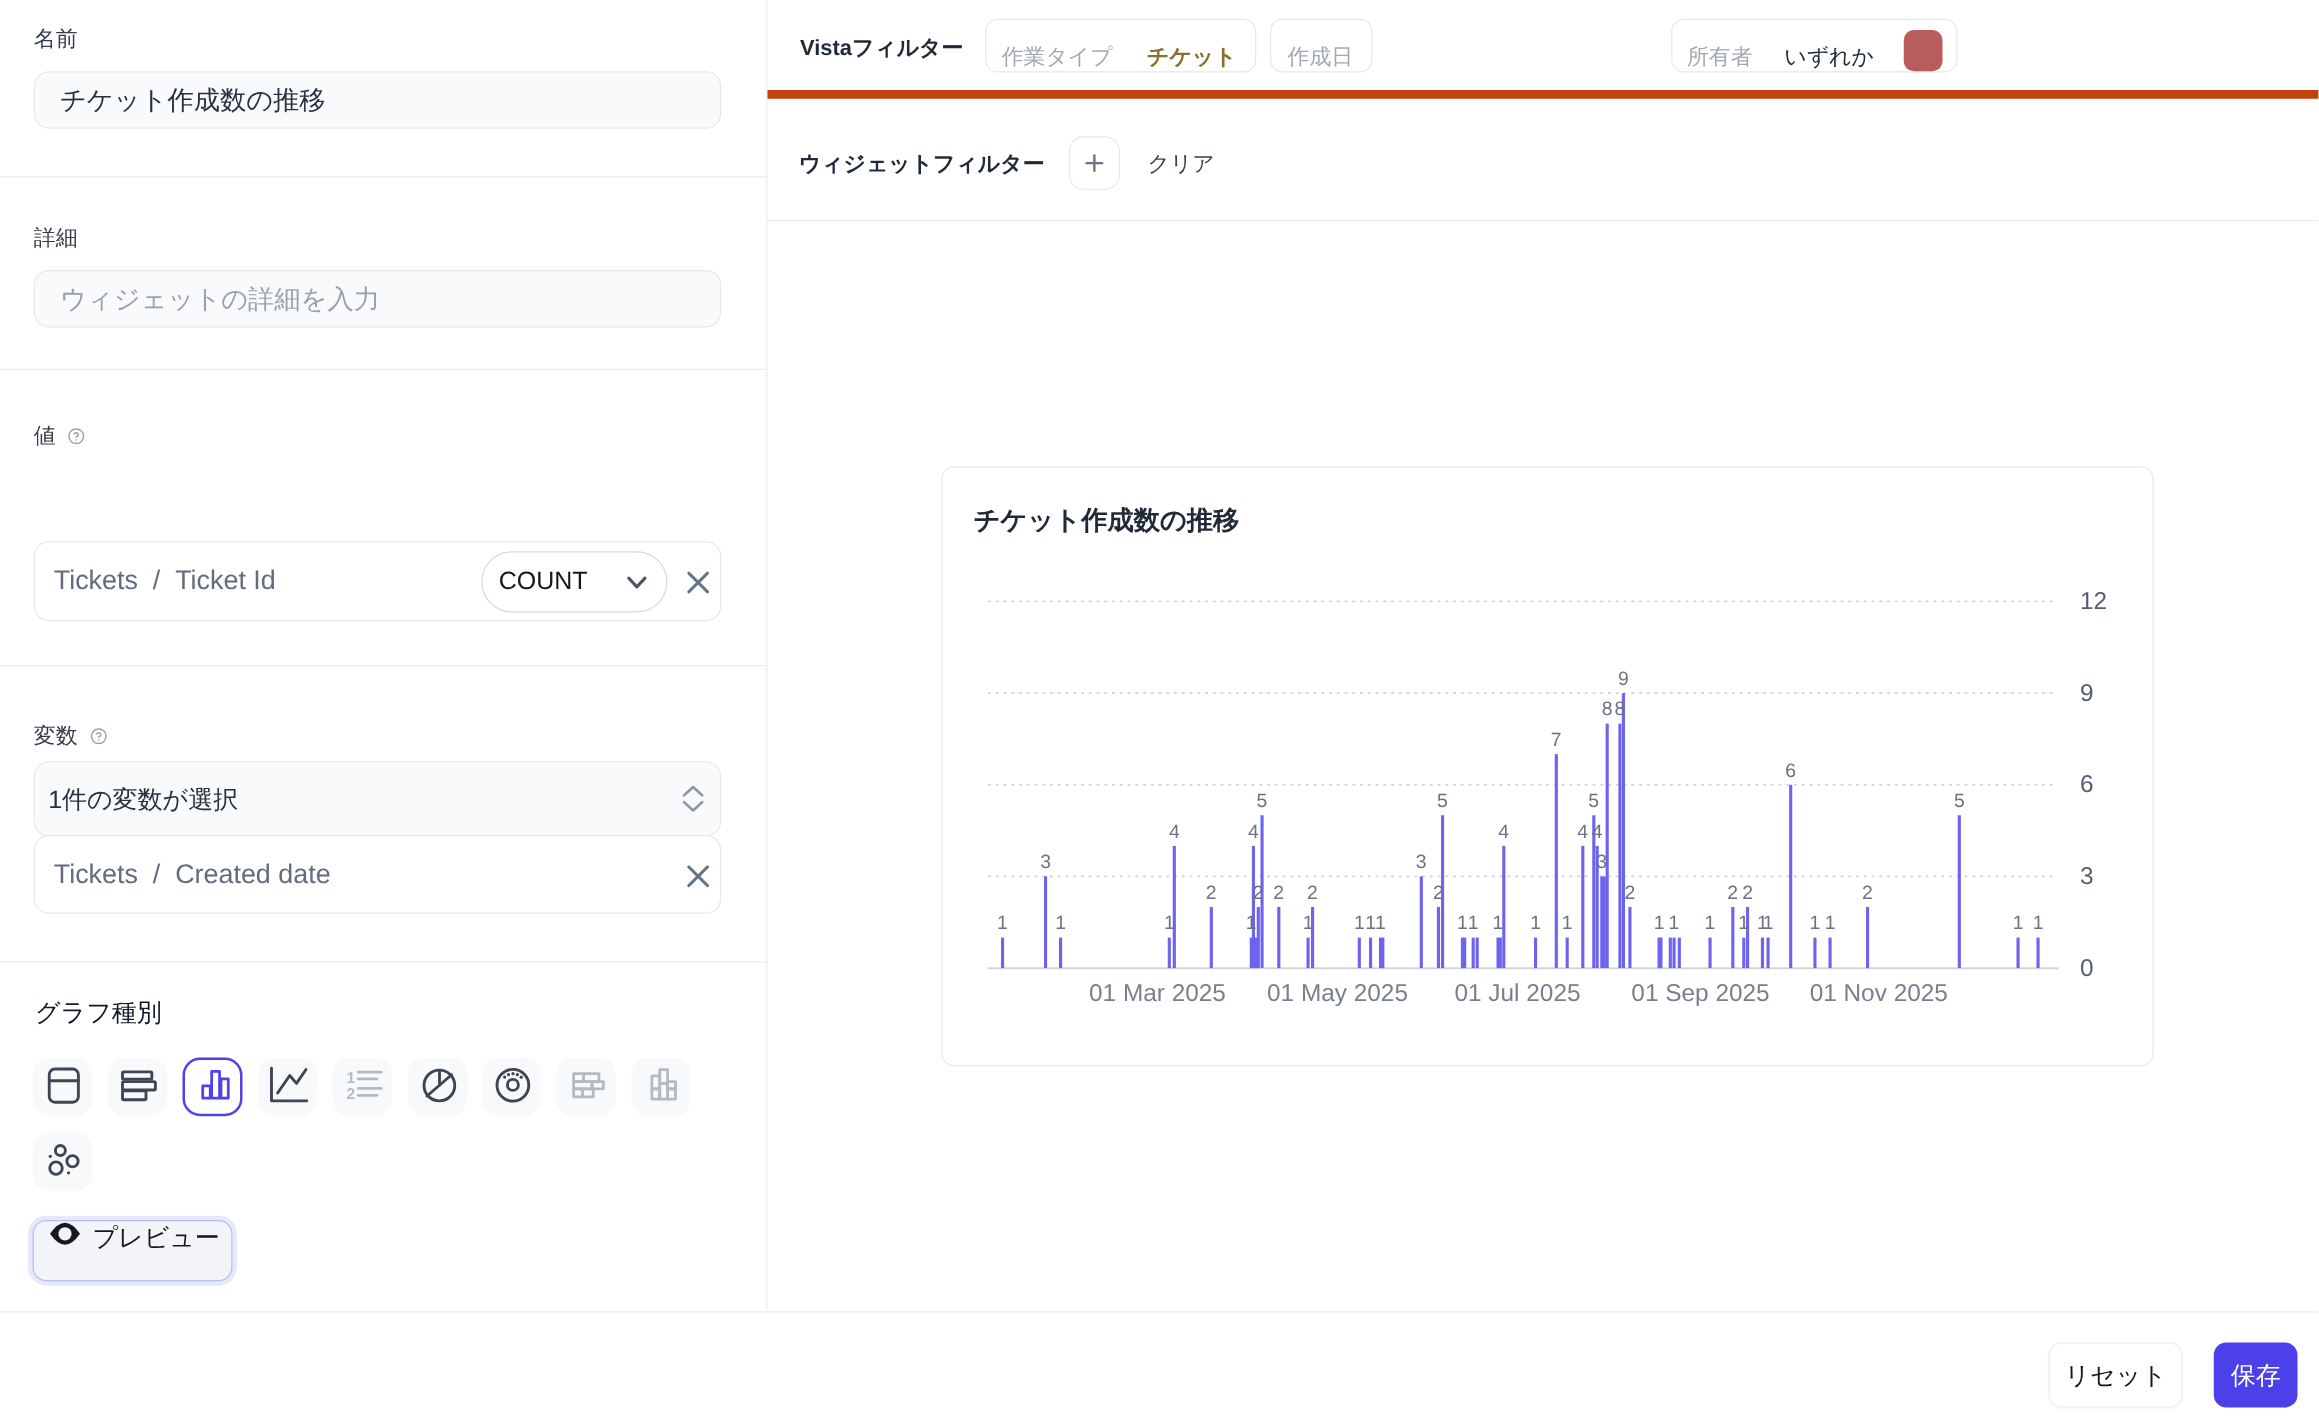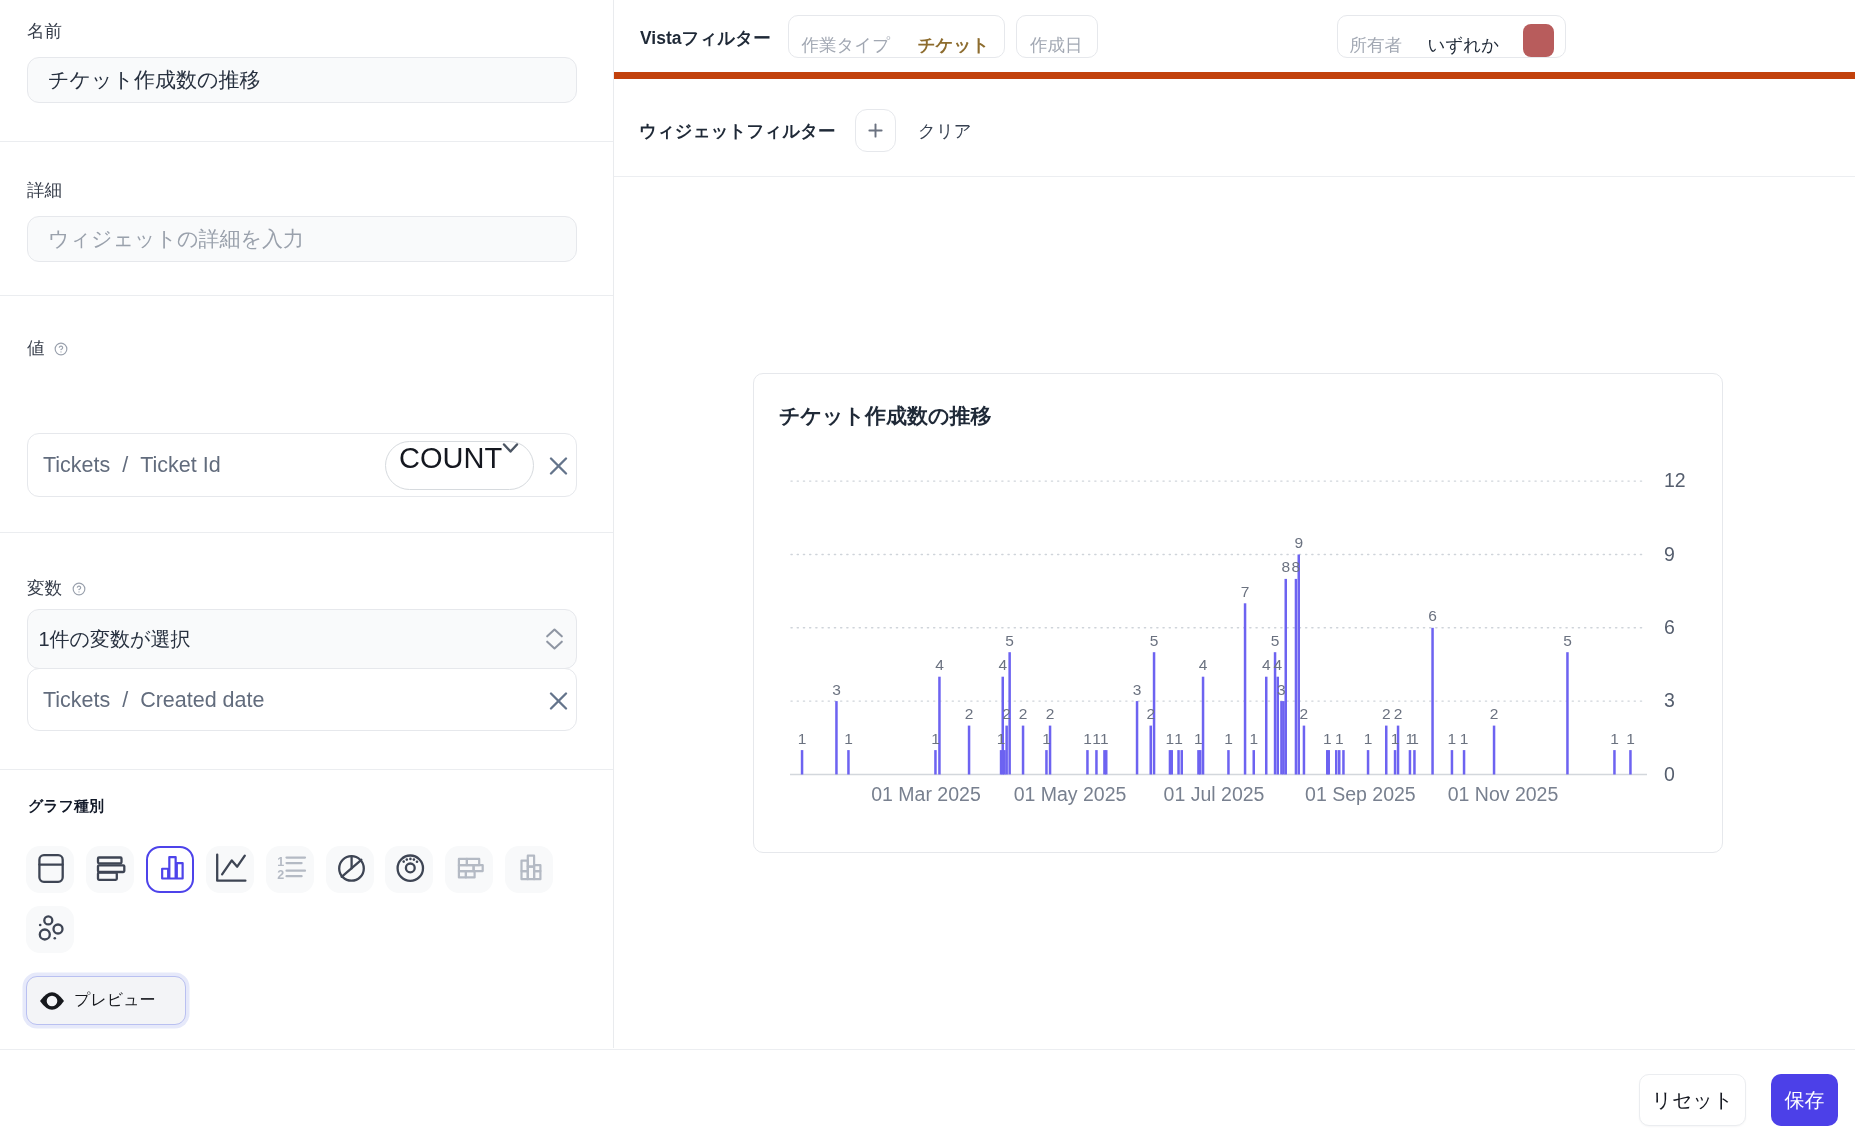--- a/index.html
+++ b/index.html
@@ -32,21 +32,21 @@
       </div>
   <div class="hr" style="top:295px"></div>
 
   <div class="abs lbl" style="left:27px;top:338px">値&nbsp; <span style="display:inline-block;vertical-align:-2px"><svg width="14" height="14" viewBox="0 0 24 24" fill="none" stroke="#9aa1ad" stroke-width="2" stroke-linecap="round" stroke-linejoin="round">
             <circle cx="12" cy="12" r="10"></circle>
             <path d="M9.1 9a3 3 0 0 1 5.8 1c0 2-3 3-3 3"></path>
             <path d="M12 17h.01"></path>
           </svg></span></div>
   <div class="rowbox" style="left:27px;top:433px;width:549.5px;height:64px">
     <span class="abs" style="left:15px;top:50%;transform:translateY(-50%)">Tickets&nbsp;&nbsp;/&nbsp;&nbsp;Ticket Id</span>
-    <span class="abs" style="left:357px;top:7px;width:149px;height:49px;border:1px solid #d6dade;border-radius:25px;background:#fff;display:flex;align-items:flex-start;padding-left:13px;color:#14171f;font-size:29px;font-weight:500">COUNT<span style="margin-left:auto;margin-right:15.5px;display:flex">
+    <span class="abs" style="left:357px;top:7px;width:149px;height:49px;border:1px solid #d6dade;border-radius:25px;background:#fff;display:flex;align-items:center;padding-left:13px;color:#14171f;font-size:20px;font-weight:500">COUNT<span style="margin-left:auto;margin-right:15.5px;display:flex">
             <svg width="17" height="12" viewBox="0 0 17 12" fill="none" stroke="#4b5563" stroke-width="2.4" stroke-linecap="round" stroke-linejoin="round">
               <path d="m2 2.5 6.5 7 6.5-7"></path>
             </svg>
           </span></span>
     <span class="abs" style="left:521px;top:23px;display:flex">
           <svg width="19" height="18" viewBox="0 0 19 18" fill="none" stroke="#64748b" stroke-width="2.3" stroke-linecap="round">
             <path d="M2 1.5 17 16.5"></path>
             <path d="M17 1.5 2 16.5"></path>
           </svg>
         </span>
@@ -69,21 +69,21 @@
     <span class="abs" style="left:15px;top:50%;transform:translateY(-50%)">Tickets&nbsp;&nbsp;/&nbsp;&nbsp;Created date</span>
     <span class="abs" style="left:521px;top:22.5px;display:flex">
           <svg width="19" height="18" viewBox="0 0 19 18" fill="none" stroke="#64748b" stroke-width="2.3" stroke-linecap="round">
             <path d="M2 1.5 17 16.5"></path>
             <path d="M17 1.5 2 16.5"></path>
           </svg>
         </span>
   </div>
   <div class="hr" style="top:769px"></div>
 
-  <div class="abs" style="left:28px;top:797px;font-size:15px;font-weight:700;color:#111827">グラフ種別</div>
+  <div class="abs" style="left:28px;top:797px;font-size:20px;font-weight:400;color:#111827">グラフ種別</div>
   <div class="abs" style="left:26px;top:846px;width:48px;height:47px;border:1px solid transparent;border-radius:14px;background:#f8f9fa;display:flex;align-items:center;justify-content:center">
         <svg width="46" height="46" viewBox="0 0 46 46" fill="none" stroke-linecap="round" stroke-linejoin="round">
           <g stroke="#3e4554" stroke-width="2.3">
             <rect x="12.4" y="8.2" width="23.3" height="26.6" rx="4.5"></rect>
             <path d="M12.4 17.6h23.3"></path>
           </g>
         </svg>
       </div>
   <div class="abs" style="left:86px;top:846px;width:48px;height:47px;border:1px solid transparent;border-radius:14px;background:#f8f9fa;display:flex;align-items:center;justify-content:center">
         <svg width="46" height="46" viewBox="0 0 46 46" fill="none" stroke-linecap="round" stroke-linejoin="round">
@@ -178,21 +178,21 @@
             <circle cx="31" cy="22" r="4.5"></circle>
             <circle cx="17.8" cy="27.5" r="5"></circle>
           </g>
           <g fill="#3e4554">
             <circle cx="13.2" cy="18" r="1.3"></circle>
             <circle cx="27.8" cy="31.2" r="1.3"></circle>
           </g>
         </svg>
       </div>
 
-  <div class="abs" style="left:26px;top:976px;width:160px;height:49px;border:1.5px solid #b9c0f1;border-radius:11px;background:#f3f4f7;box-shadow:0 0 0 3.5px #e6e9fa;display:flex;align-items:center;padding-left:12px;gap:9px;font-size:16px;color:#16181d">
+  <div class="abs" style="left:26px;top:976px;width:160px;height:49px;border:1.5px solid #b9c0f1;border-radius:11px;background:#f3f4f7;box-shadow:0 0 0 3.5px #e6e9fa;display:flex;align-items:flex-start;padding-left:12px;gap:9px;font-size:20px;color:#16181d">
         <svg width="26" height="20" viewBox="0 0 26 20">
           <path d="M1 10 Q7.2 1.2 13 1.2 Q18.8 1.2 25 10 Q18.8 18.8 13 18.8 Q7.2 18.8 1 10 Z" fill="#16181d"></path>
           <circle cx="13" cy="10" r="5.3" fill="#f3f4f7"></circle>
         </svg>
         <span>プレビュー</span>
       </div>
 </div>
 
 <div class="abs" style="left:614px;top:0;width:1241px;height:79px;border-bottom:7px solid #c2410c">
   <div class="abs" style="left:26px;top:26px;font-size:17.5px;font-weight:600;color:#1f2937">Vistaフィルター</div>

